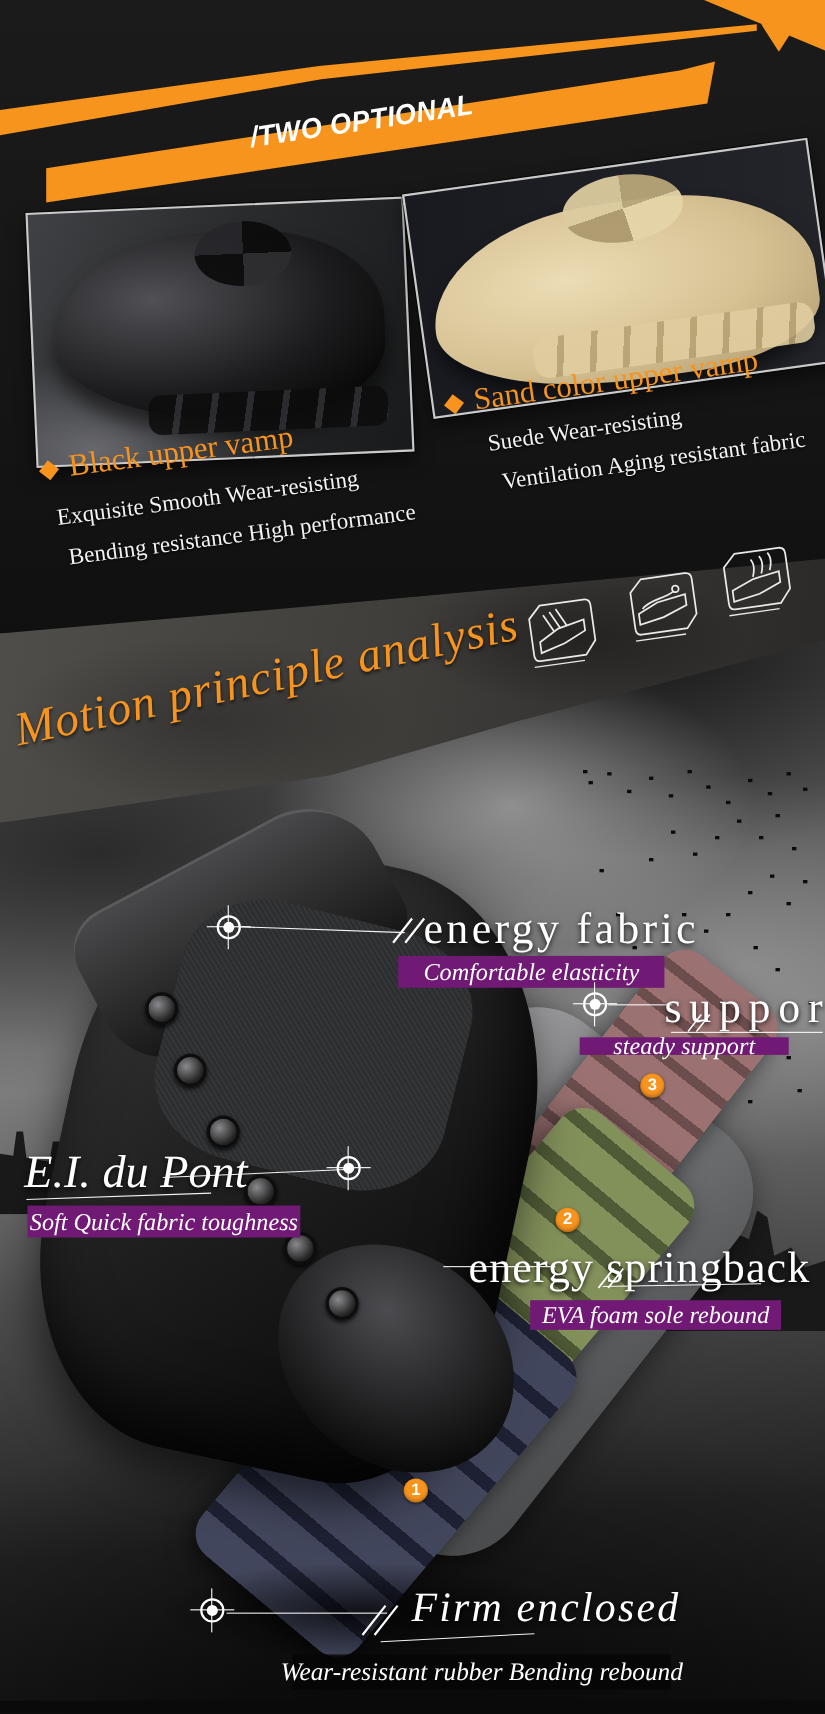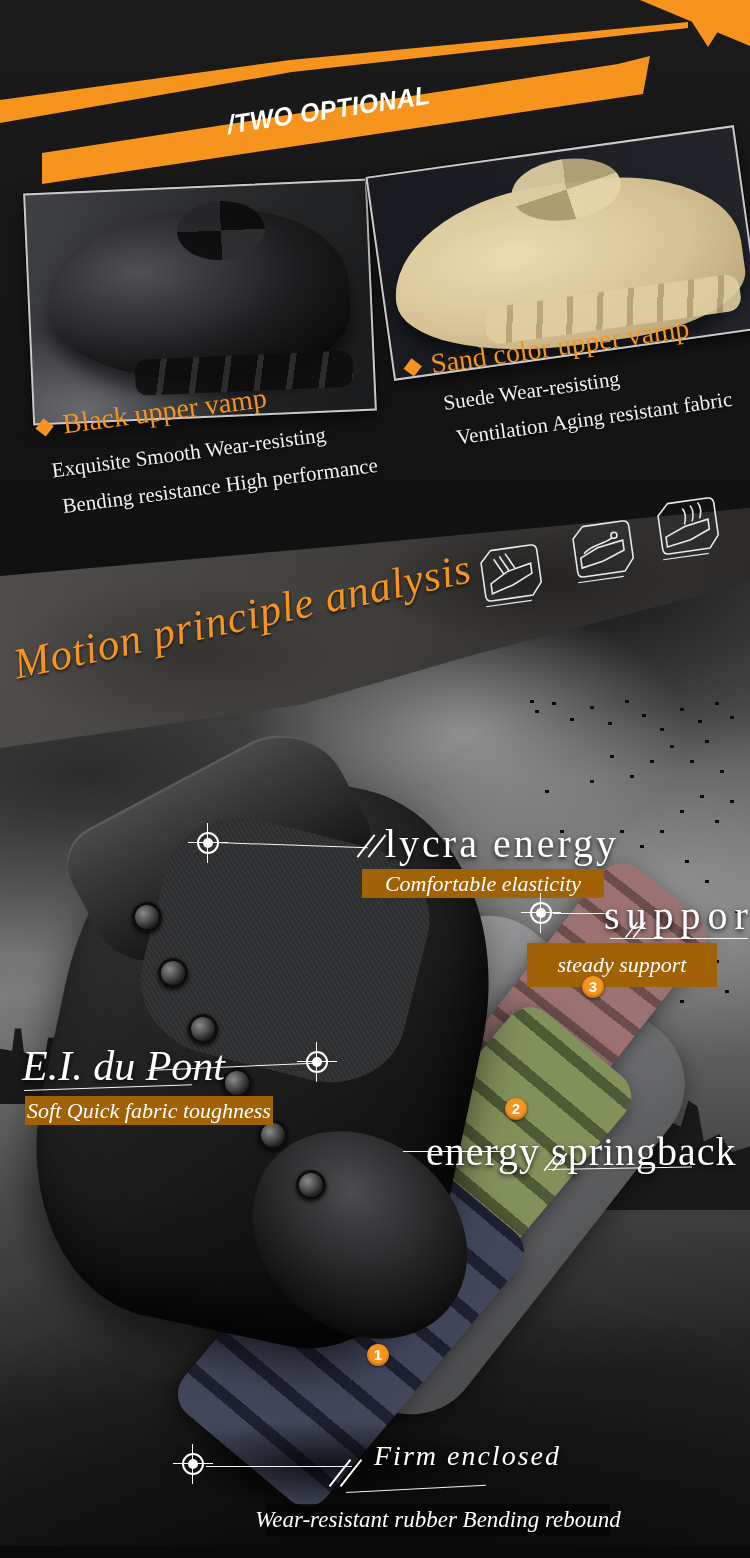--- a/index.html
+++ b/index.html
@@ -102,21 +102,21 @@
   .toecap{position:absolute;left:245px;top:1140px;width:230px;height:190px;transform:rotate(40deg);
     border-radius:50%;background:radial-gradient(at 35% 35%,#4c4c50,#0b0b0b 75%);}
   .eyelet{position:absolute;width:24px;height:24px;border-radius:50%;border:3px solid #0d0d0d;
     background:radial-gradient(at 35% 35%,#8a8a8e,#222 70%);box-shadow:0 2px 4px rgba(0,0,0,.8);}
   .boot-shadow{position:absolute;left:140px;top:1420px;width:380px;height:90px;border-radius:50%;
     background:radial-gradient(rgba(0,0,0,.75),transparent 70%);z-index:3;}
   
   .anno{z-index:7;}
   .callout-title{position:absolute;z-index:7;color:#fff;font-size:40px;white-space:nowrap;
     text-shadow:0 2px 5px rgba(0,0,0,.85);}
-  .callout-bar{position:absolute;z-index:7;background:#a16207;color:#fff;font-style:italic;
+  .callout-bar{position:absolute;z-index:7;background:#701a75;color:#fff;font-style:italic;
     font-size:22px;display:flex;align-items:center;justify-content:center;white-space:nowrap;}
   .line{position:absolute;height:1px;background:rgba(255,255,255,.95);z-index:7;transform-origin:0 0;}
   .crosshair{position:absolute;width:30px;height:30px;z-index:7;}
   .crosshair .ring{position:absolute;inset:4px;border:2px solid #fff;border-radius:50%;}
   .crosshair .dot{position:absolute;left:50%;top:50%;width:10px;height:10px;margin:-5px 0 0 -5px;
     background:#fff;border-radius:50%;}
   .crosshair::before{content:"";position:absolute;left:14px;top:-5px;width:1px;height:40px;background:#fff;}
   .crosshair::after{content:"";position:absolute;top:14px;left:-5px;height:1px;width:40px;background:#fff;}
   .slashes{position:absolute;width:30px;height:28px;z-index:7;}
   .slashes i{position:absolute;width:2px;height:100%;background:#fff;transform:rotate(38deg);}
@@ -220,62 +220,63 @@
 
   <div class="crosshair anno" style="left:193px;top:828px;">
     <span class="ring"></span>
       <span class="dot"></span>
     </div>
   <div class="line" style="left:216px;top:842px;width:152px;transform:rotate(2deg);"></div>
   <div class="slashes" style="left:356px;top:832px;">
       <i></i>
       <i></i>
     </div>
-  <div class="callout-title serif" style="left:385px;top:820px;letter-spacing:3px;">lycra energy</div>
+  <div class="callout-title serif" style="left:385px;top:820px;letter-spacing:3px;">energy fabric</div>
   <div class="callout-bar serif" style="left:362px;top:869px;width:242px;height:29px;">Comfortable elasticity</div>
 
   <div class="crosshair anno" style="left:526px;top:898px;">
     <span class="ring"></span>
       <span class="dot"></span>
     </div>
   <div class="line" style="left:553px;top:913px;width:58px;"></div>
   <div class="callout-title serif" style="left:604px;top:892px;letter-spacing:7px;">support</div>
   <div class="line" style="left:610px;top:938px;width:138px;"></div>
   <div class="slashes" style="left:620px;top:916px;transform:scale(.7);">
       <i></i>
       <i></i>
     </div>
-  <div class="callout-bar serif" style="left:527px;top:943px;width:190px;height:44px;">steady support</div>
+  <div class="callout-bar serif" style="left:527px;top:943px;width:190px;height:16px;">steady support</div>
   <div class="badge" style="left:582px;top:976px;">3</div>
 
   <div class="callout-title serif it" style="left:22px;top:1042px;font-size:42px;">E.I. du Pont</div>
   <div class="line" style="left:24px;top:1090px;width:168px;transform:rotate(-2deg);"></div>
   <div class="line" style="left:148px;top:1070px;width:172px;transform:rotate(-2.5deg);"></div>
   <div class="crosshair anno" style="left:302px;top:1047px;">
     <span class="ring"></span>
       <span class="dot"></span>
     </div>
   <div class="callout-bar serif" style="left:25px;top:1096px;width:248px;height:29px;">Soft Quick fabric toughness</div>
 
   <div class="badge" style="left:505px;top:1098px;">2</div>
   <div class="callout-title serif" style="left:426px;top:1128px;letter-spacing:1px;">energy springback</div>
   <div class="line" style="left:403px;top:1151px;width:102px;"></div>
   <div class="slashes" style="left:540px;top:1148px;transform:scale(.8);">
       <i></i>
       <i></i>
     </div>
   <div class="line" style="left:548px;top:1169px;width:144px;transform:rotate(-1deg);"></div>
+  <div class="callout-bar serif" style="left:482px;top:1182px;width:228px;height:27px;">EVA foam sole rebound</div>
 
   <div class="badge" style="left:367px;top:1344px;">1</div>
   <div class="crosshair anno" style="left:178px;top:1449px;">
     <span class="ring"></span>
       <span class="dot"></span>
     </div>
   <div class="line" style="left:206px;top:1466px;width:146px;"></div>
   <div class="slashes" style="left:330px;top:1456px;height:34px;">
       <i></i>
       <i></i>
     </div>
-  <div class="callout-title serif it" style="left:374px;top:1440px;font-size:28px;letter-spacing:2px;">Firm enclosed</div>
+  <div class="callout-title serif it" style="left:374px;top:1440px;font-size:38px;letter-spacing:2px;">Firm enclosed</div>
   <div class="line" style="left:346px;top:1492px;width:140px;transform:rotate(-3deg);"></div>
   <div class="callout-bar serif" style="left:266px;top:1504px;width:344px;height:32px;background:rgba(5,5,5,.8);font-size:23px;">Wear-resistant rubber Bending rebound</div>
 
 </div>
 
 </body></html>

